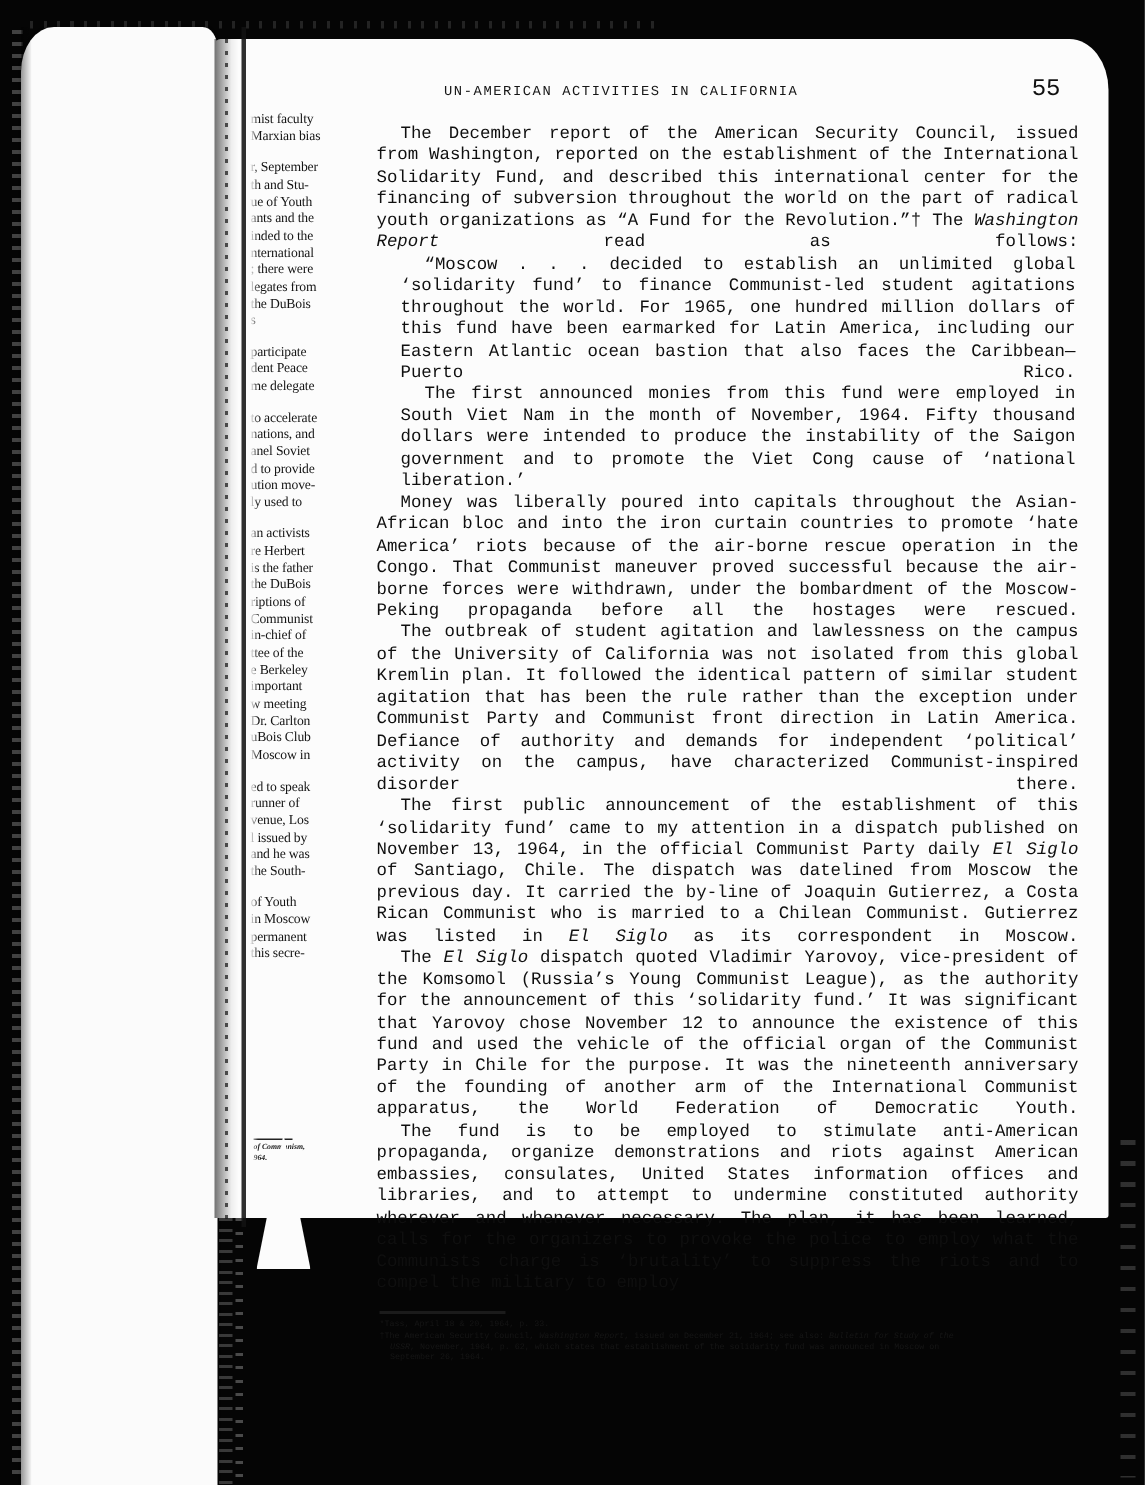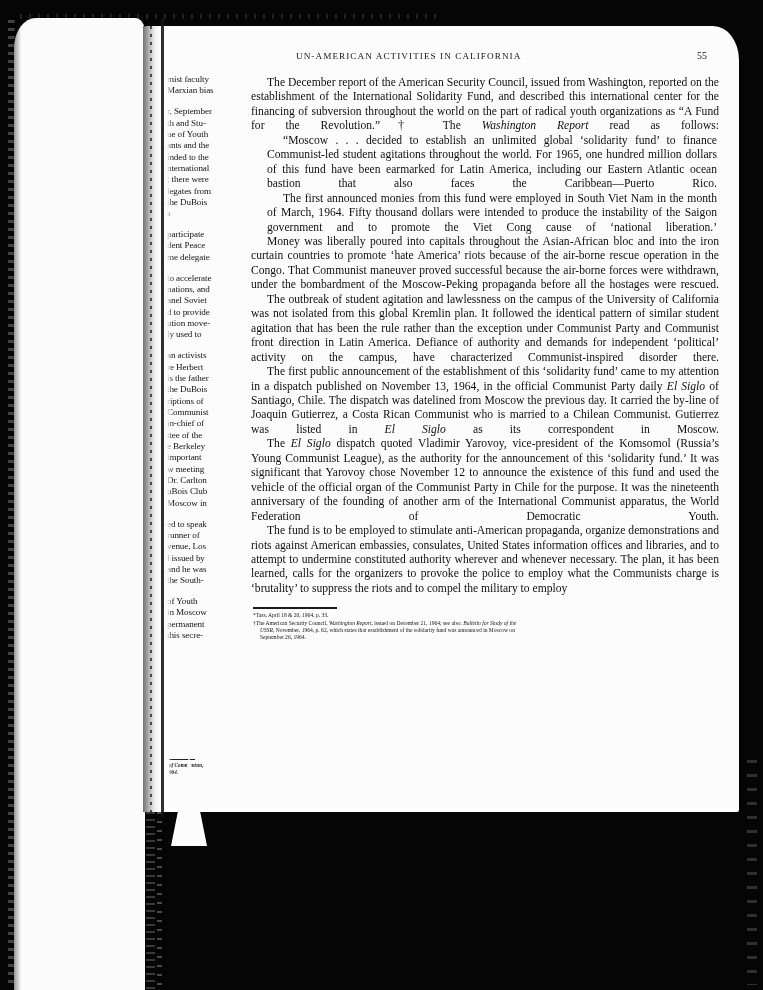--- a/index.html
+++ b/index.html
@@ -143,39 +143,40 @@
     background: #222;
     margin-bottom: 2px;
   }
 
   
   #main-column {
     position: absolute;
     left: 108px;
     top: 24px;
     width: 468px;
+    font-family: Liberation Mono, monospace;
   }
 
   #running-head {
     display: flex;
     align-items: baseline;
     margin-bottom: 15px;
     padding-left: 45px;
   }
   #running-head-title {
     flex: 1;
     font-size: 9.2px;
     letter-spacing: 1.05px;
     color: #161616;
     font-variant: small-caps;
     text-transform: uppercase;
     white-space: nowrap;
   }
   #page-number {
-    font-size: 10px;
+    font-size: 16px;
     color: #111;
     padding-right: 12px;
   }
 
   #body-text { }
 
   .para {
     margin: 0;
     font-size: 11.6px;
     line-height: 14.45px;
@@ -351,21 +352,21 @@
   <div id="main-column">
 
     <div id="running-head">
       <div id="running-head-title">UN-AMERICAN ACTIVITIES IN CALIFORNIA</div>
       <div id="page-number">55</div>
     </div>
 
     <div id="body-text">
         <p class="para fulljust"><span>The December report of the American Security Council, issued from Washington, reported on the establishment of the International Solidarity Fund, and described this international center for the financing of subversion throughout the world on the part of radical youth organizations as “A Fund for the Revolution.”† The </span><em>Washington Report</em><span> read as follows:</span></p>
         <p class="para fulljust quote"><span>“Moscow . . . decided to establish an unlimited global ‘solidarity fund’ to finance Communist-led student agitations throughout the world. For 1965, one hundred million dollars of this fund have been earmarked for Latin America, including our Eastern Atlantic ocean bastion that also faces the Caribbean—Puerto Rico.</span></p>
-        <p class="para fulljust quote"><span>The first announced monies from this fund were employed in South Viet Nam in the month of March, 1964. Fifty thousand dollars were intended to produce the instability of the Saigon government and to promote the Viet Cong cause of ‘national liberation.’</span></p>
+        <p class="para fulljust quote"><span>The first announced monies from this fund were employed in South Viet Nam in the month of November, 1964. Fifty thousand dollars were intended to produce the instability of the Saigon government and to promote the Viet Cong cause of ‘national liberation.’</span></p>
         <p class="para fulljust"><span>Money was liberally poured into capitals throughout the Asian-African bloc and into the iron curtain countries to promote ‘hate America’ riots because of the air-borne rescue operation in the Congo. That Communist maneuver proved successful because the air-borne forces were withdrawn, under the bombardment of the Moscow-Peking propaganda before all the hostages were rescued.</span></p>
         <p class="para fulljust"><span>The outbreak of student agitation and lawlessness on the campus of the University of California was not isolated from this global Kremlin plan. It followed the identical pattern of similar student agitation that has been the rule rather than the exception under Communist Party and Communist front direction in Latin America. Defiance of authority and demands for independent ‘political’ activity on the campus, have characterized Communist-inspired disorder there.</span></p>
         <p class="para fulljust"><span>The first public announcement of the establishment of this ‘solidarity fund’ came to my attention in a dispatch published on November 13, 1964, in the official Communist Party daily </span><em>El Siglo</em><span> of Santiago, Chile. The dispatch was datelined from Moscow the previous day. It carried the by-line of Joaquin Gutierrez, a Costa Rican Communist who is married to a Chilean Communist. Gutierrez was listed in </span><em>El Siglo</em><span> as its correspondent in Moscow.</span></p>
         <p class="para fulljust"><span>The </span><em>El Siglo</em><span> dispatch quoted Vladimir Yarovoy, vice-president of the Komsomol (Russia’s Young Communist League), as the authority for the announcement of this ‘solidarity fund.’ It was significant that Yarovoy chose November 12 to announce the existence of this fund and used the vehicle of the official organ of the Communist Party in Chile for the purpose. It was the nineteenth anniversary of the founding of another arm of the International Communist apparatus, the World Federation of Democratic Youth.</span></p>
         <p class="para"><span>The fund is to be employed to stimulate anti-American propaganda, organize demonstrations and riots against American embassies, consulates, United States information offices and libraries, and to attempt to undermine constituted authority wherever and whenever necessary. The plan, it has been learned, calls for the organizers to provoke the police to employ what the Communists charge is ‘brutality’ to suppress the riots and to compel the military to employ</span></p>
       </div>
 
     <div id="footnotes">
       <div id="footnote-rule"></div>
       <div id="footnote-list">

